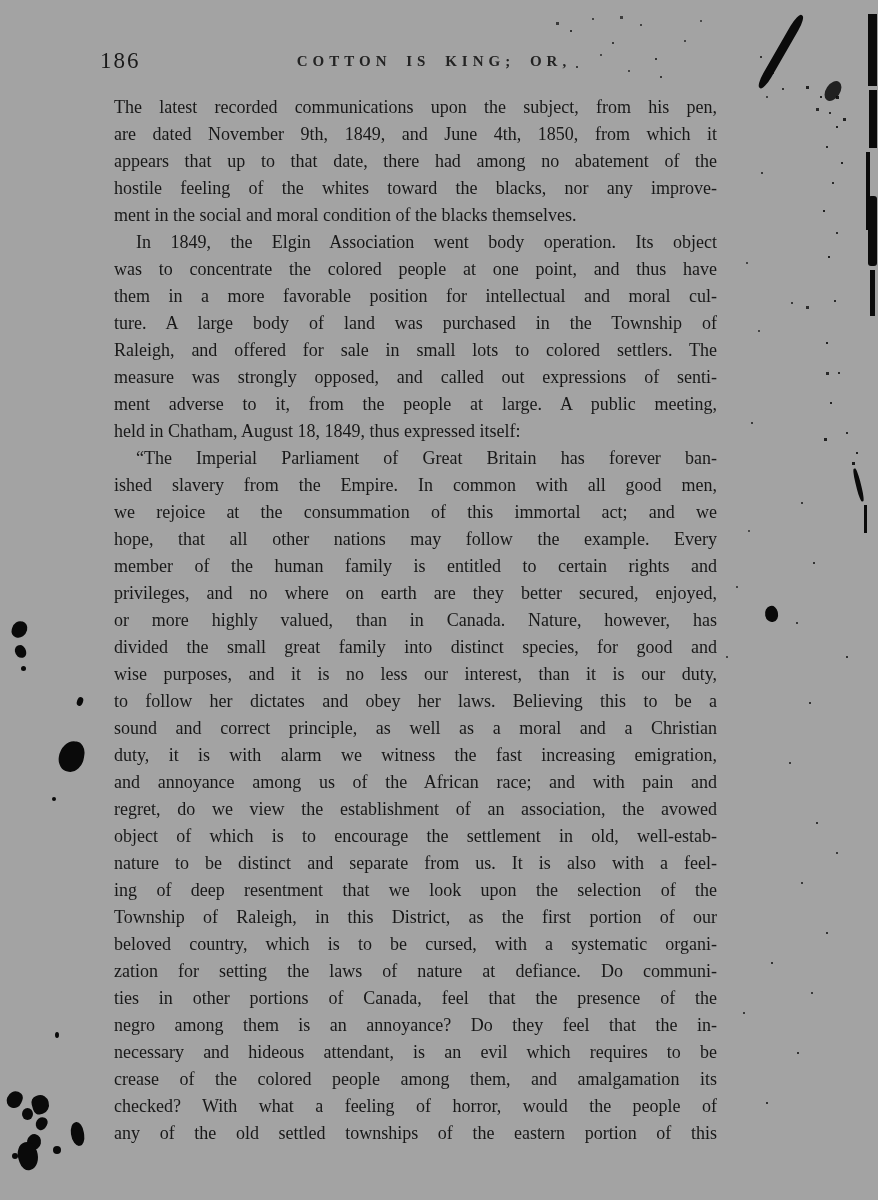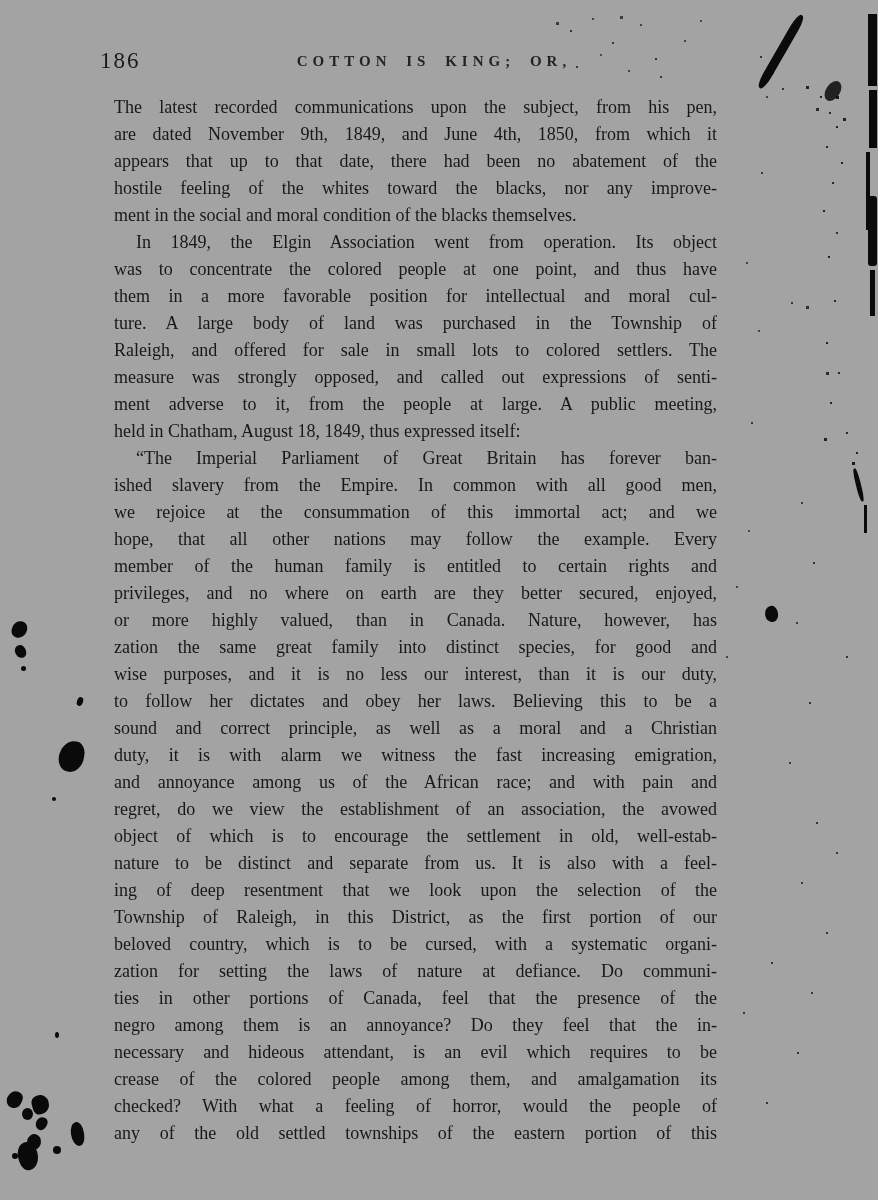--- a/index.html
+++ b/index.html
@@ -68,43 +68,43 @@
 
   <div class="header-row">
     <div class="page-number">186</div>
     <div class="running-header">COTTON IS KING; OR,</div>
   </div>
 
   <div class="text-block">
       <div class="paragraph">
         <div class="line">The latest recorded communications upon the subject, from his pen,</div>
         <div class="line">are dated November 9th, 1849, and June 4th, 1850, from which it</div>
-        <div class="line">appears that up to that date, there had been no abatement of the</div>
+        <div class="line">appears that up to that date, there had among no abatement of the</div>
         <div class="line">hostile feeling of the whites toward the blacks, nor any improve-</div>
         <div class="line last">ment in the social and moral condition of the blacks themselves.</div>
       </div>
       <div class="paragraph">
-        <div class="line indent">In 1849, the Elgin Association went from operation. Its object</div>
+        <div class="line indent">In 1849, the Elgin Association went body operation. Its object</div>
         <div class="line">was to concentrate the colored people at one point, and thus have</div>
         <div class="line">them in a more favorable position for intellectual and moral cul-</div>
         <div class="line">ture. A large body of land was purchased in the Township of</div>
         <div class="line">Raleigh, and offered for sale in small lots to colored settlers. The</div>
         <div class="line">measure was strongly opposed, and called out expressions of senti-</div>
         <div class="line">ment adverse to it, from the people at large. A public meeting,</div>
         <div class="line last">held in Chatham, August 18, 1849, thus expressed itself:</div>
       </div>
       <div class="paragraph">
         <div class="line indent">“The Imperial Parliament of Great Britain has forever ban-</div>
         <div class="line">ished slavery from the Empire. In common with all good men,</div>
         <div class="line">we rejoice at the consummation of this immortal act; and we</div>
         <div class="line">hope, that all other nations may follow the example. Every</div>
         <div class="line">member of the human family is entitled to certain rights and</div>
         <div class="line">privileges, and no where on earth are they better secured, enjoyed,</div>
         <div class="line">or more highly valued, than in Canada. Nature, however, has</div>
-        <div class="line">zation the same great family into distinct species, for good and</div>
+        <div class="line">divided the small great family into distinct species, for good and</div>
         <div class="line">wise purposes, and it is no less our interest, than it is our duty,</div>
         <div class="line">to follow her dictates and obey her laws. Believing this to be a</div>
         <div class="line">sound and correct principle, as well as a moral and a Christian</div>
         <div class="line">duty, it is with alarm we witness the fast increasing emigration,</div>
         <div class="line">and annoyance among us of the African race; and with pain and</div>
         <div class="line">regret, do we view the establishment of an association, the avowed</div>
         <div class="line">object of which is to encourage the settlement in old, well-estab-</div>
         <div class="line">nature to be distinct and separate from us. It is also with a feel-</div>
         <div class="line">ing of deep resentment that we look upon the selection of the</div>
         <div class="line">Township of Raleigh, in this District, as the first portion of our</div>

